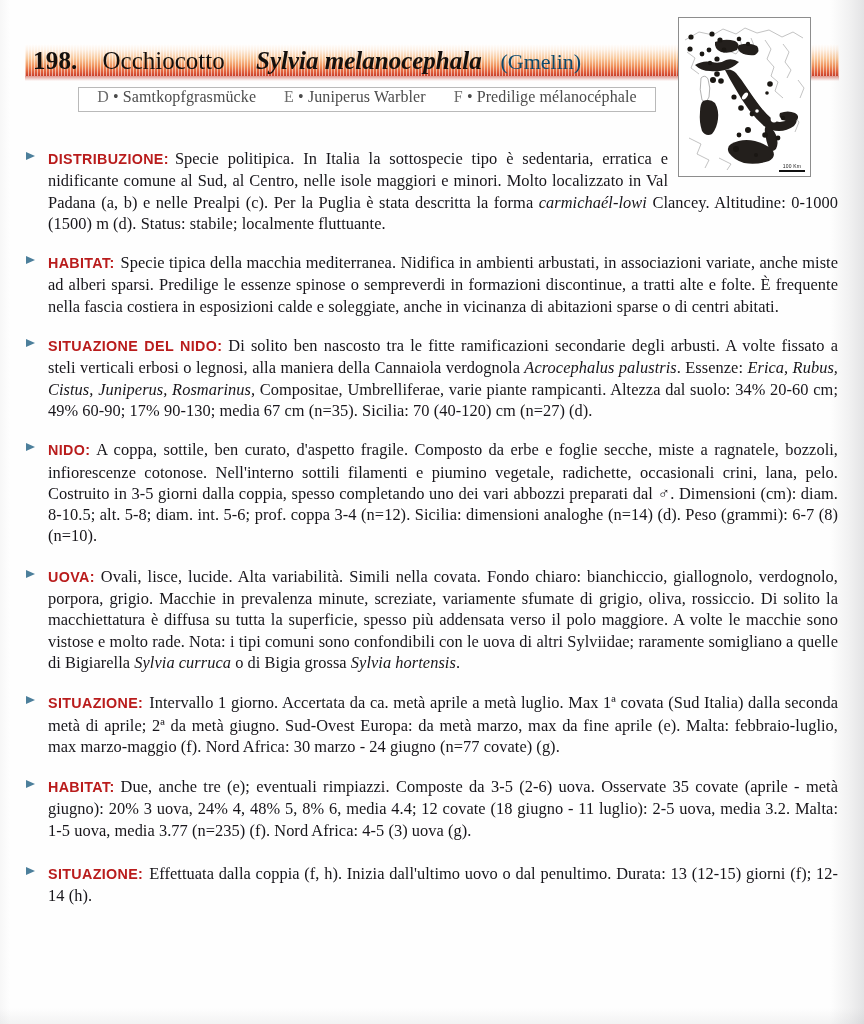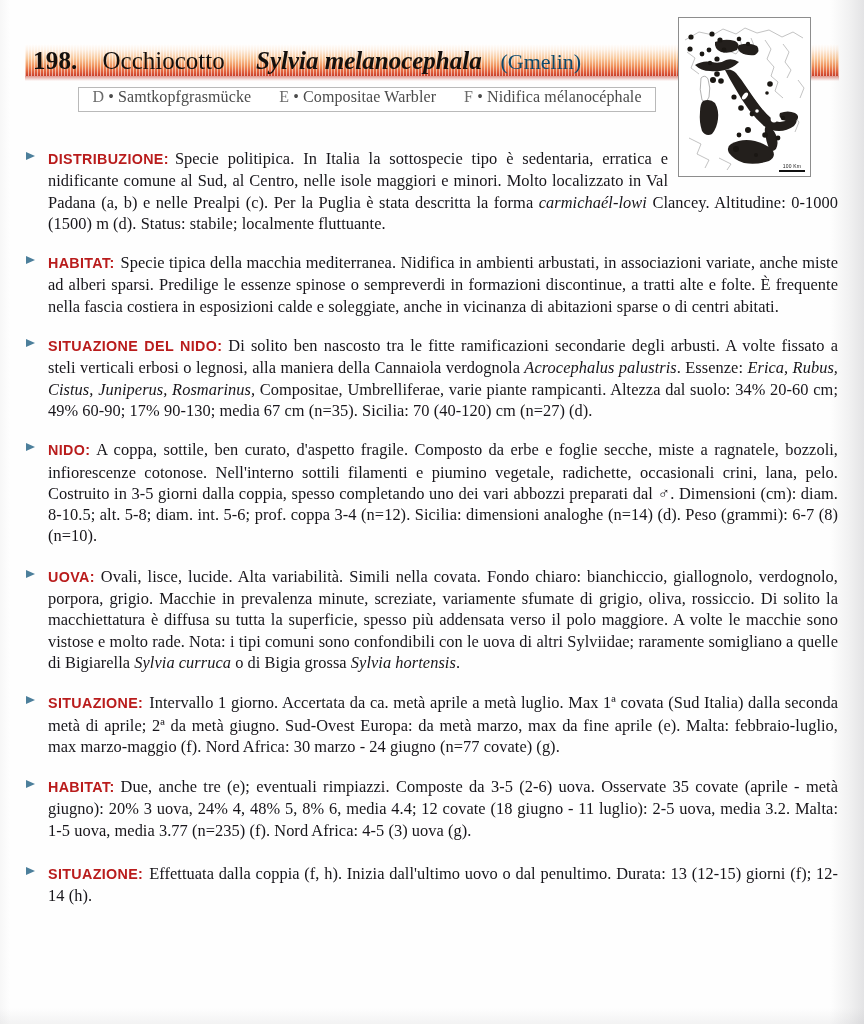--- a/index.html
+++ b/index.html
@@ -216,26 +216,26 @@
 
   <div class="names-box">
     <span class="nm">
       <span class="lang">D</span>
       <span>•</span>
       <span>Samtkopfgrasmücke</span>
     </span>
     <span class="nm">
       <span class="lang">E</span>
       <span>•</span>
-      <span>Compositae Warbler</span>
+      <span>Juniperus Warbler</span>
     </span>
     <span class="nm">
       <span class="lang">F</span>
       <span>•</span>
-      <span>Nidifica mélanocéphale</span>
+      <span>Predilige mélanocéphale</span>
     </span>
   </div>
 
   <div class="map-box">
     <svg width="129" height="156" viewBox="0 0 129 156">
       <rect x="0" y="0" width="129" height="156" fill="#ffffff"></rect>
 
       <g stroke="#9b9b9b" stroke-width="0.6" fill="none">
         <path d="M6 22 L20 14 L34 17 L44 11 L57 16 L66 10 L78 15 L90 12 L103 19 L114 14 L124 20"></path>
         <path d="M60 18 L63 28 L57 36 L50 33"></path>

